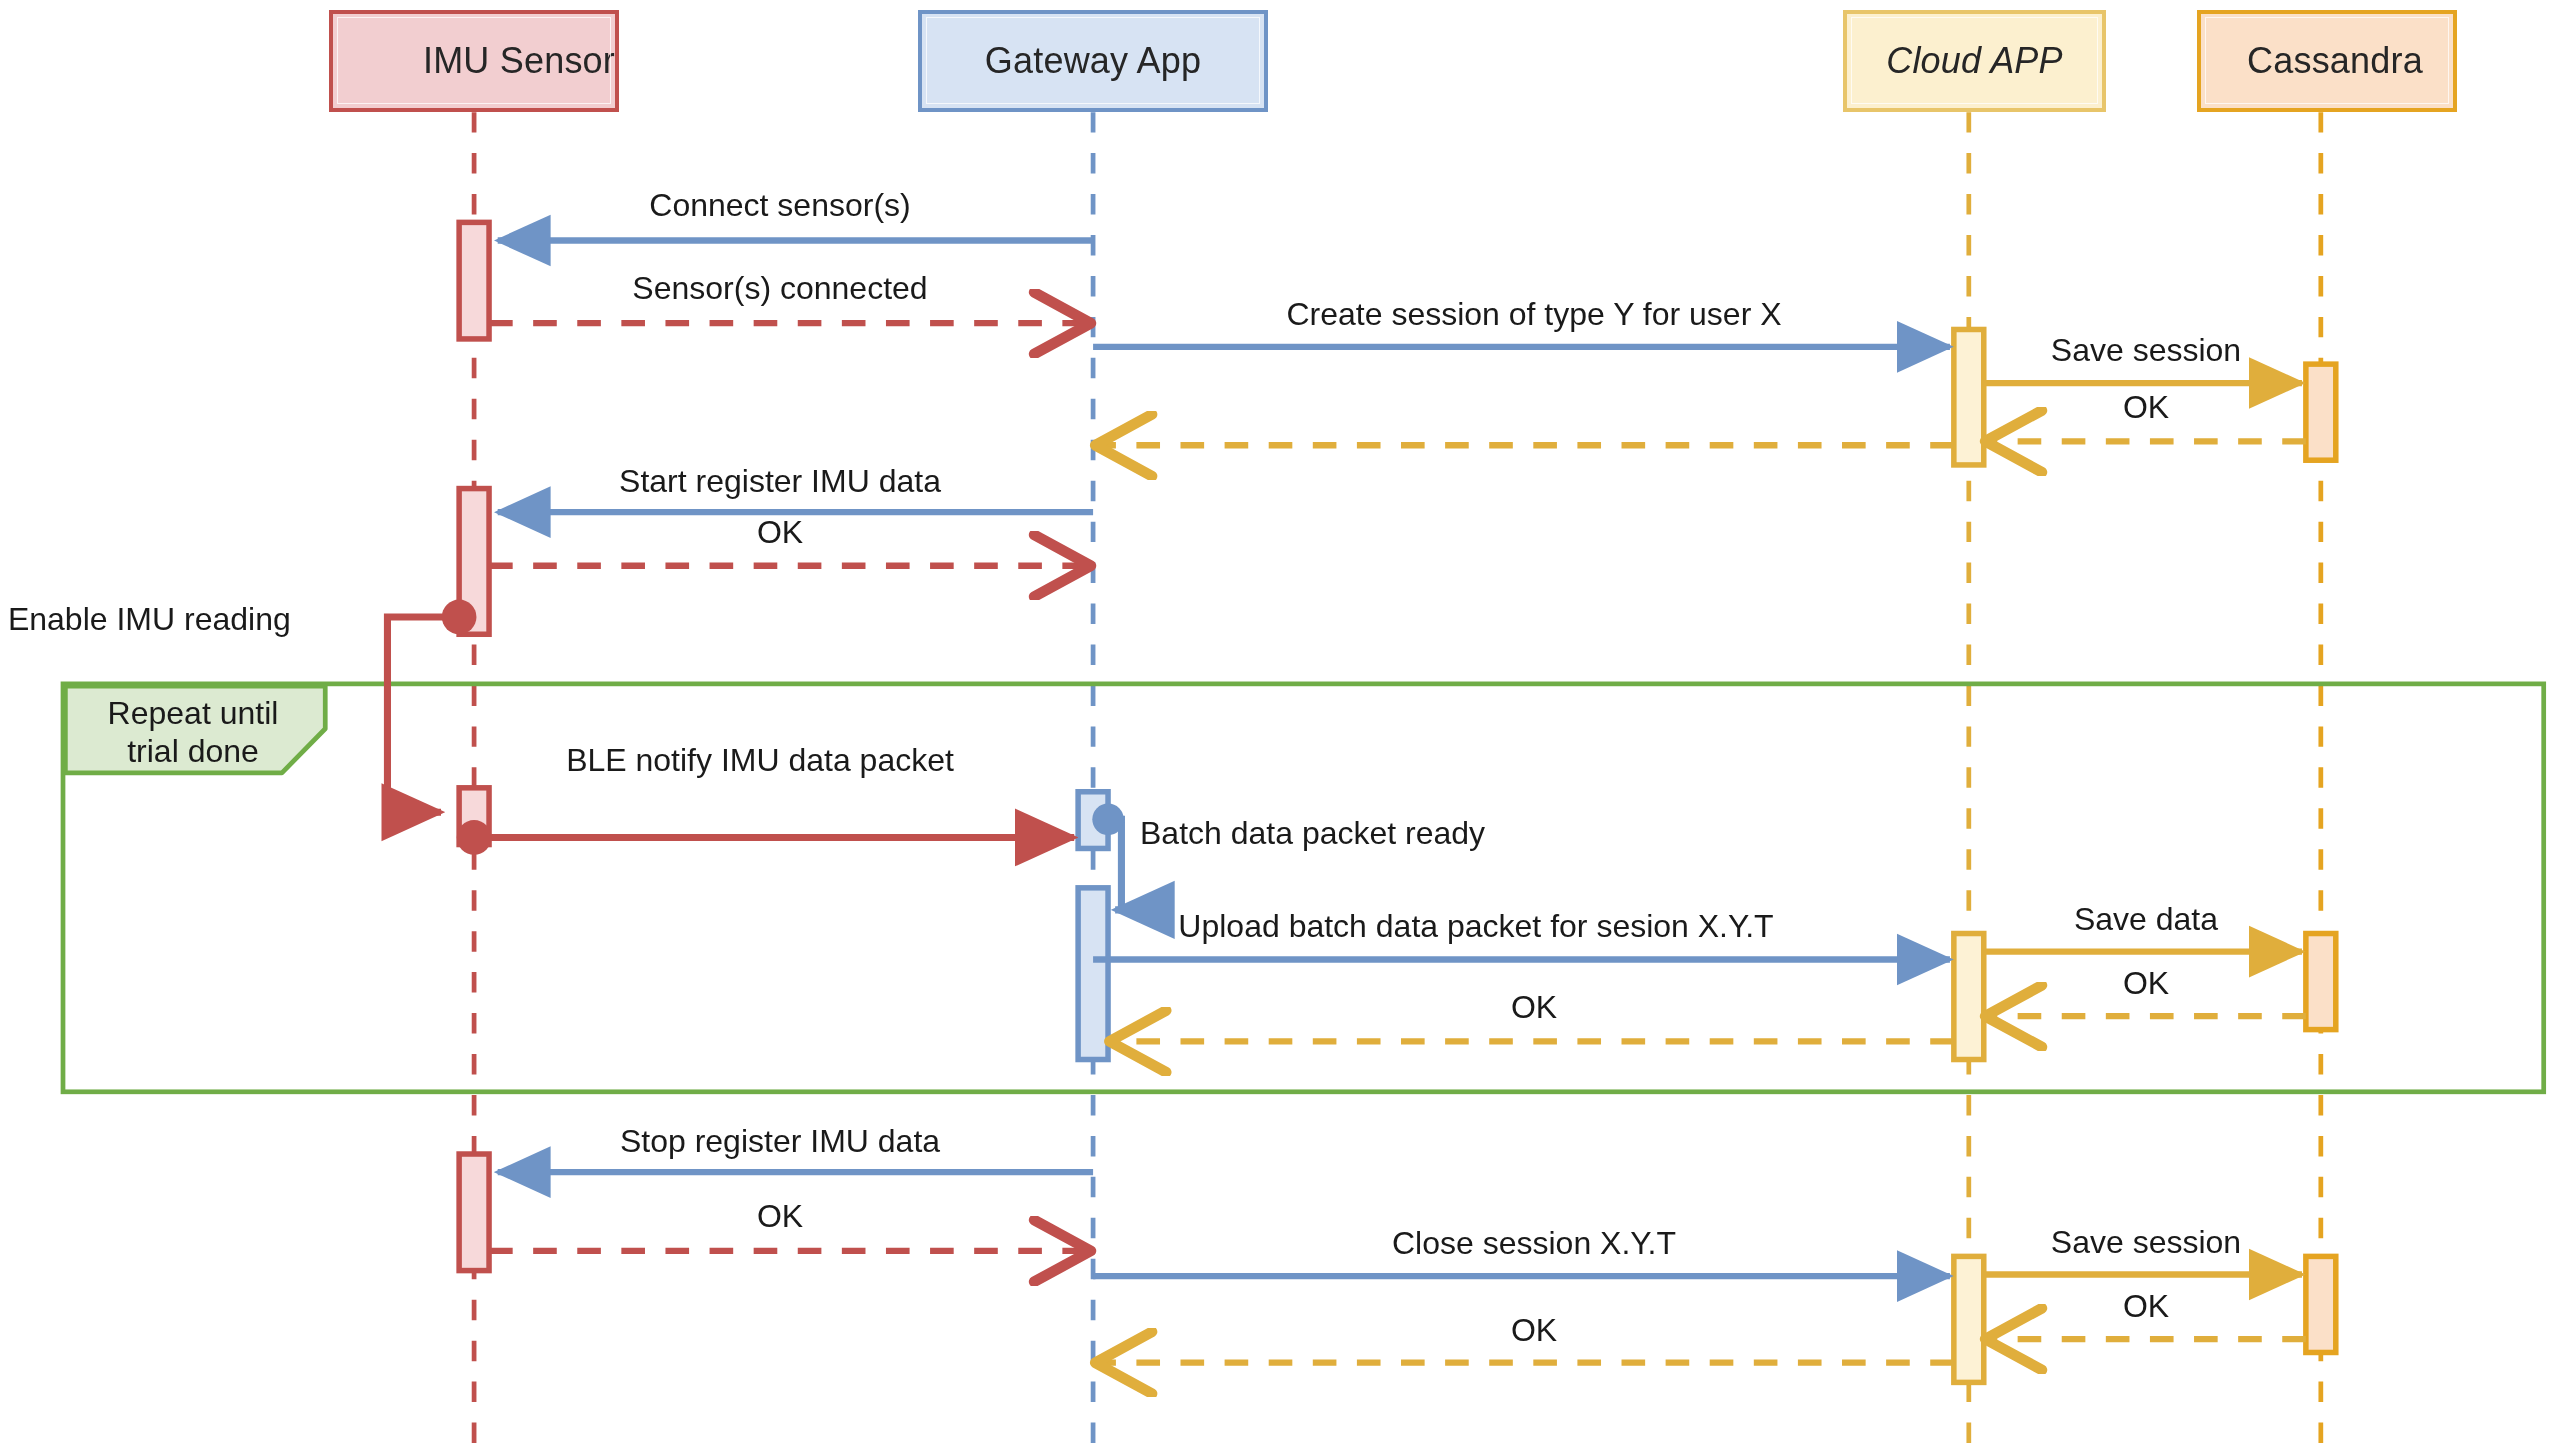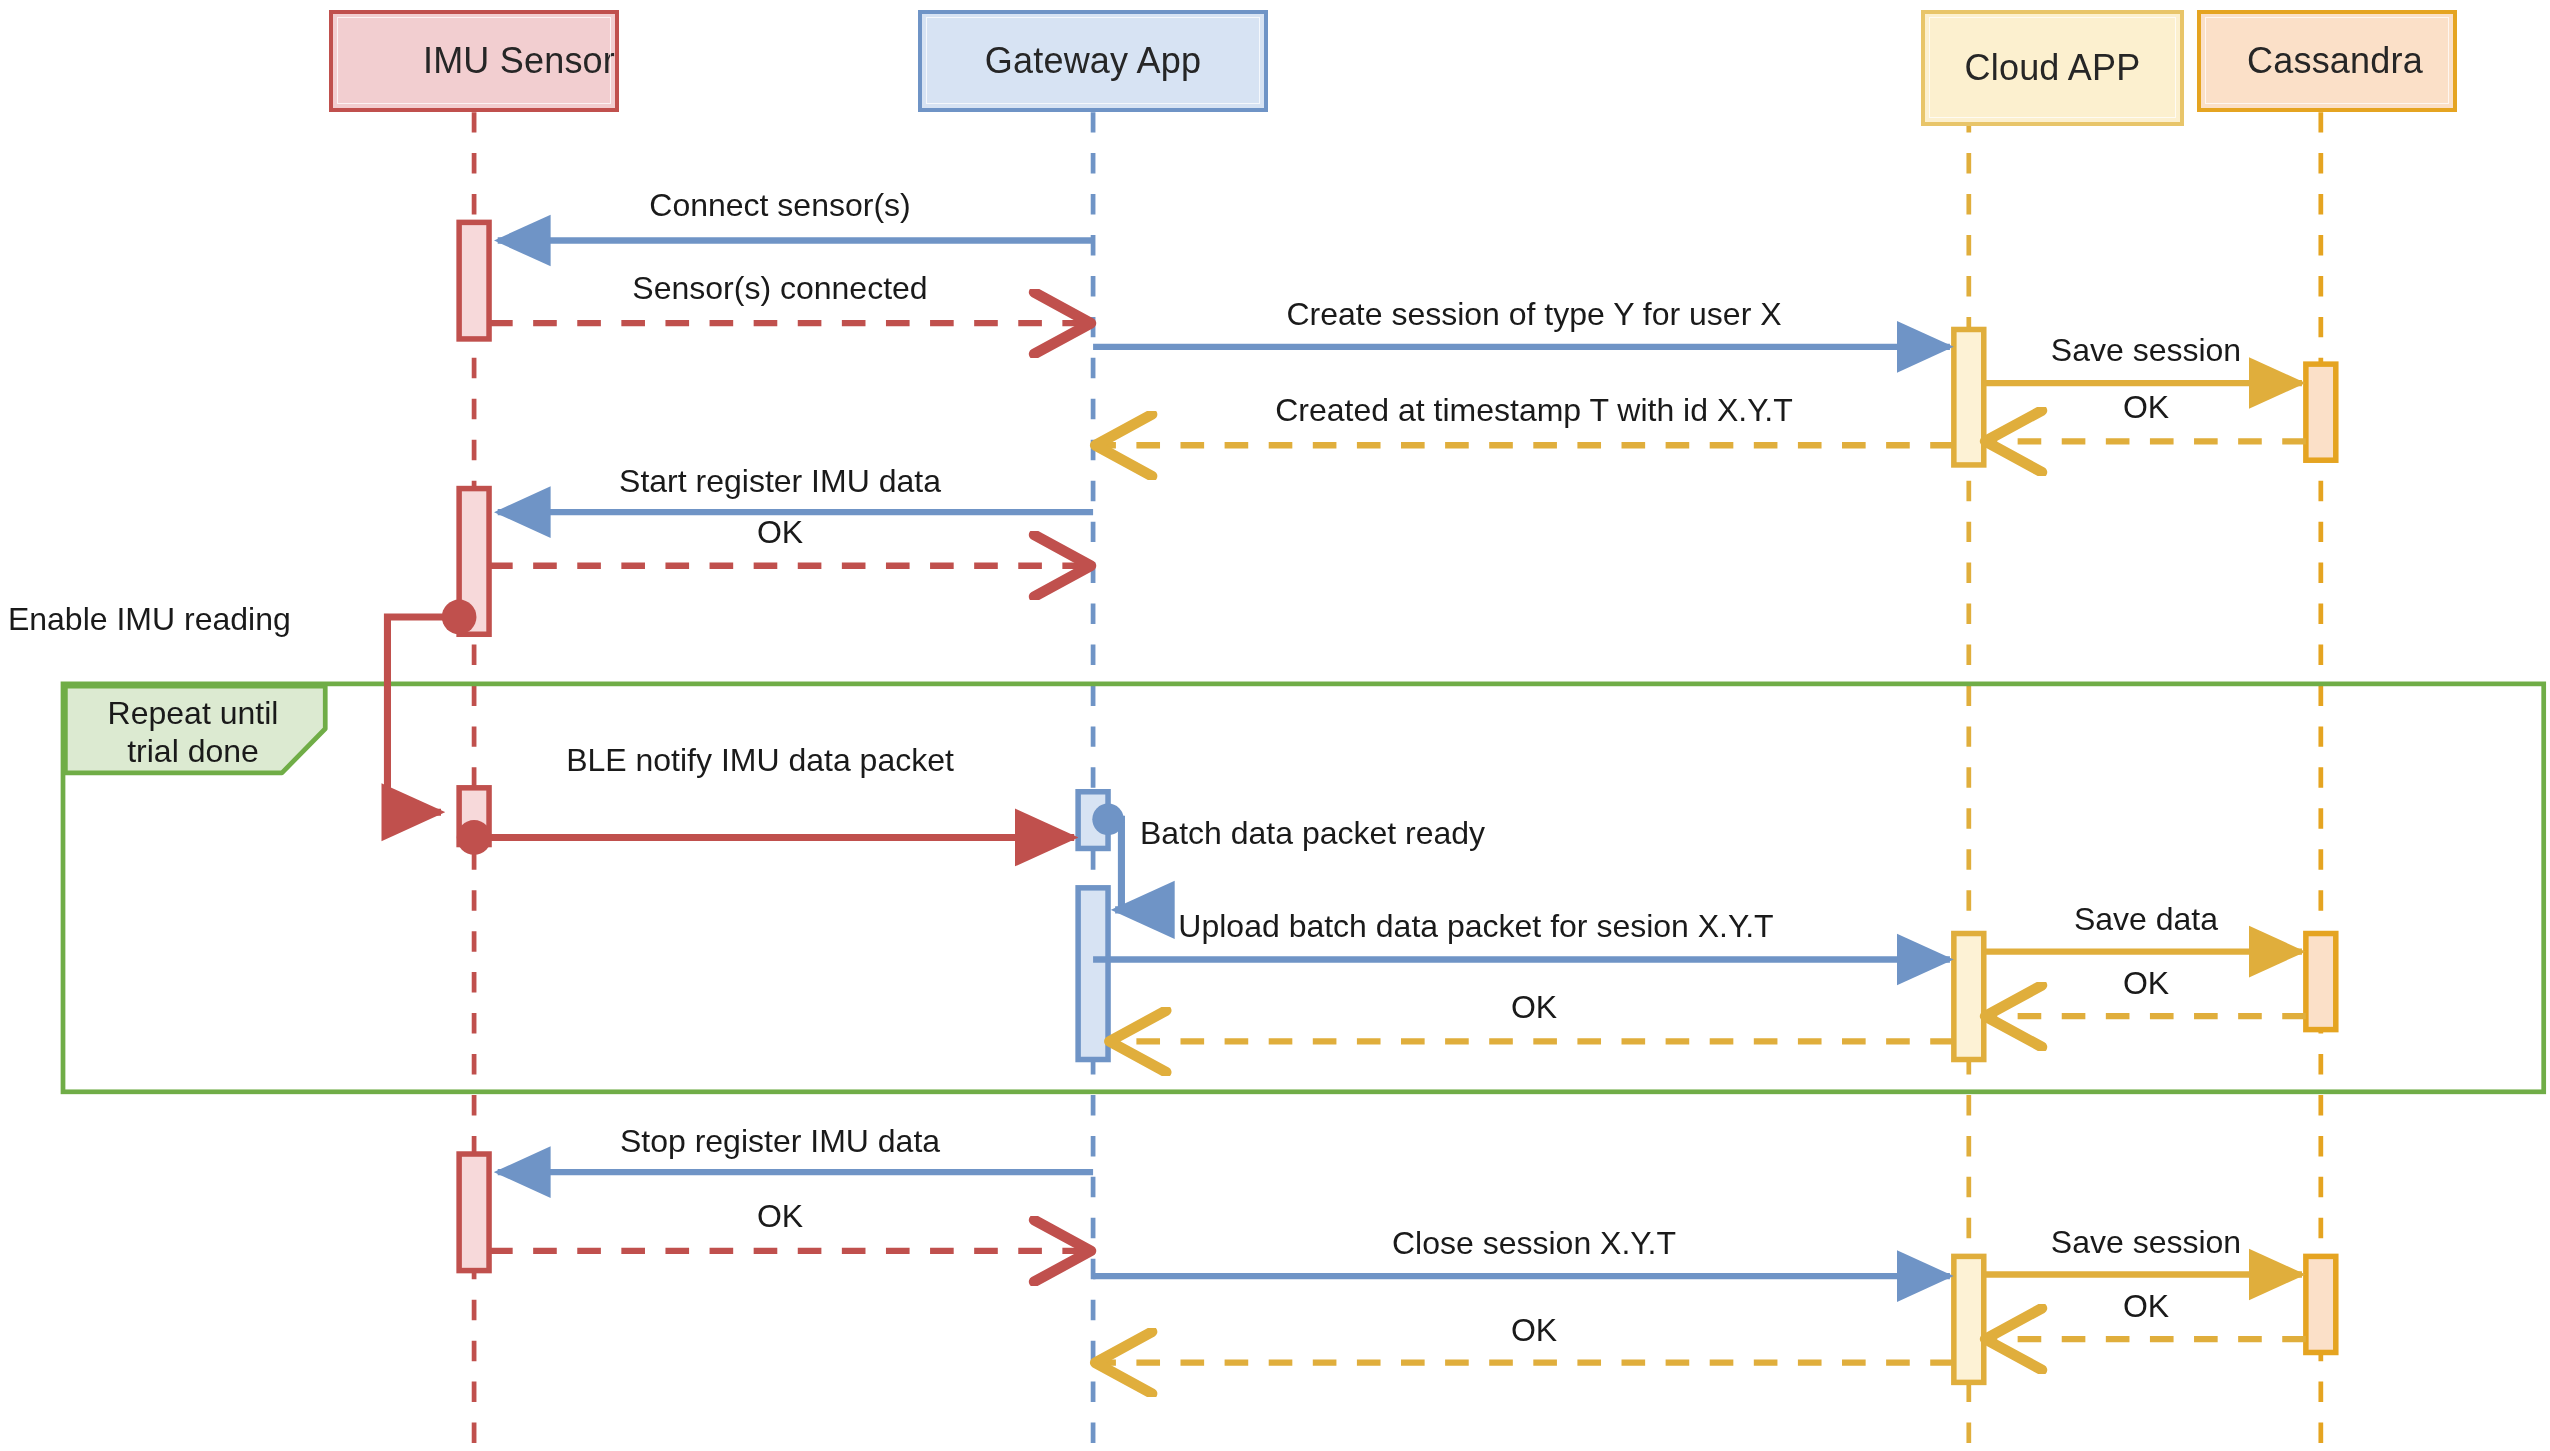--- a/index.html
+++ b/index.html
@@ -179,39 +179,38 @@
   <div class="participant p-imu" style="left:329px; top:9.5px; width:290px; height:102px;">
     <span class="inner"></span>
     <span>IMU Sensor</span>
   </div>
 
   <div class="participant p-gw" style="left:918px; top:9.5px; width:350px; height:102px;">
     <span class="inner"></span>
     <span>Gateway App</span>
   </div>
 
-  <div class="participant p-cloud" style="left:1921px; top:9.5px; width:263px; height:116px;">
+  <div class="participant p-cloud" style="left:1843px; top:9.5px; width:263px; height:102px;font-style:italic;">
     <span class="inner"></span>
     <span>Cloud APP</span>
   </div>
 
   <div class="participant p-cass" style="left:2197px; top:9.5px; width:260px; height:102px;padding-left:16px;">
     <span class="inner"></span>
     <span>Cassandra</span>
   </div>
 
   <div class="loop-label" style="left:79px; top:695px; width:228px;">Repeat until
 trial done</div>
 
   <div class="msg-label center" style="left:780px;  top:189px;">Connect sensor(s)</div>
   <div class="msg-label center" style="left:780px;  top:272px;">Sensor(s) connected</div>
   <div class="msg-label center" style="left:1534px; top:298px;">Create session of type Y for user X</div>
   <div class="msg-label center" style="left:2146px; top:334px;">Save session</div>
   <div class="msg-label center" style="left:2146px; top:391px;">OK</div>
-  <div class="msg-label center" style="left:1534px; top:394px;">Created at timestamp T with id X.Y.T</div>
   <div class="msg-label center" style="left:780px;  top:465px;">Start register IMU data</div>
   <div class="msg-label center" style="left:780px;  top:516px;">OK</div>
   <div class="msg-label" style="left:7.9px;   top:603px;">Enable IMU reading</div>
   <div class="msg-label center" style="left:760px;  top:744px;">BLE notify IMU data packet</div>
   <div class="msg-label" style="left:1140px; top:817px;">Batch data packet ready</div>
   <div class="msg-label center" style="left:1476px; top:910px;">Upload batch data packet for sesion X.Y.T</div>
   <div class="msg-label center" style="left:2146px; top:903px;">Save data</div>
   <div class="msg-label center" style="left:2146px; top:967px;">OK</div>
   <div class="msg-label center" style="left:1534px; top:991px;">OK</div>
   <div class="msg-label center" style="left:780px;  top:1125px;">Stop register IMU data</div>

